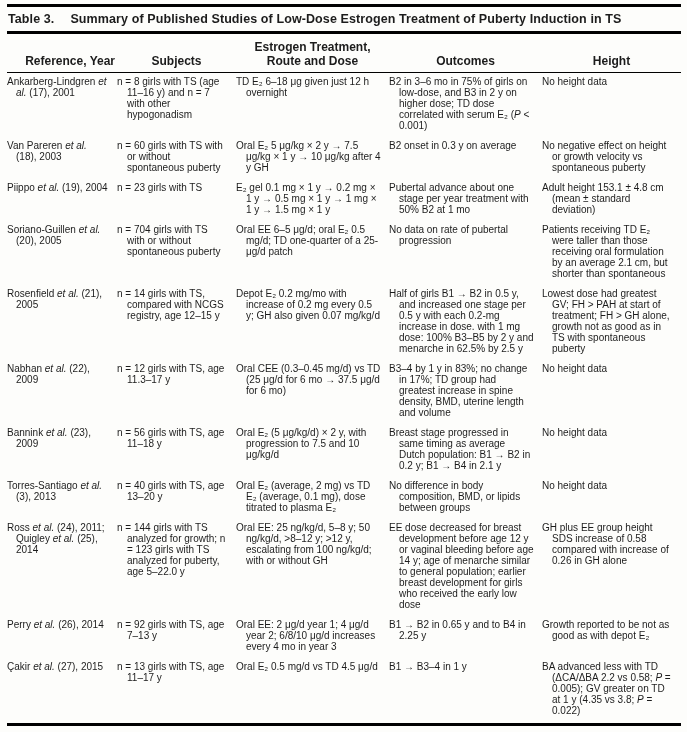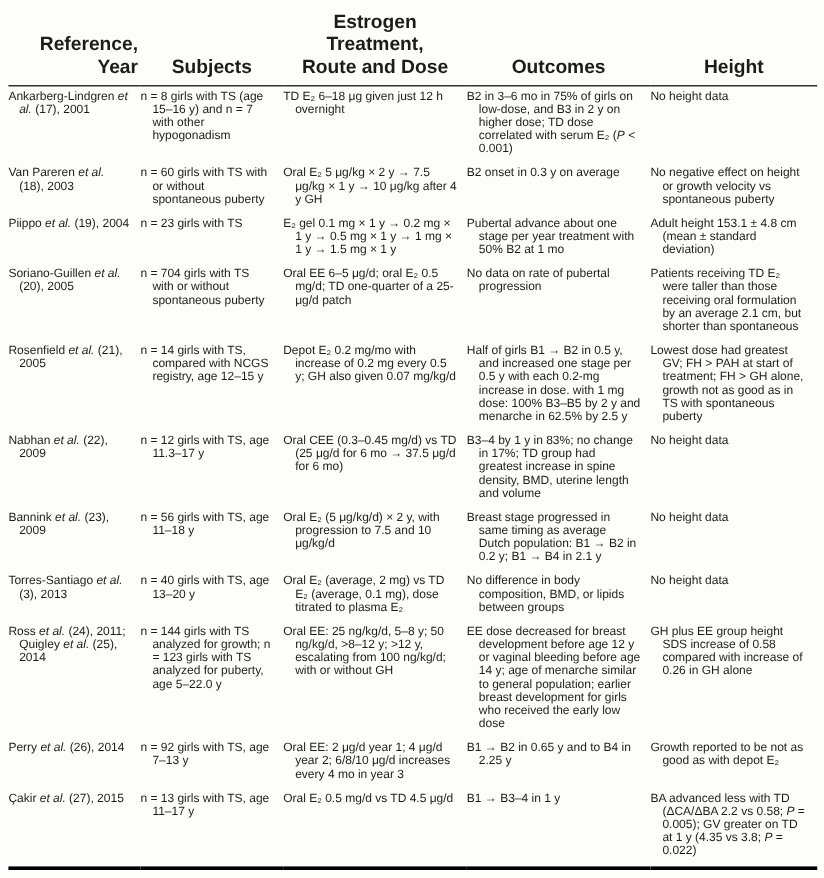--- a/index.html
+++ b/index.html
@@ -28,21 +28,21 @@
     width: 674px;
     border-bottom: 3.5px solid #000;
   }
   col.c1 { width: 110px; }
   col.c2 { width: 119px; }
   col.c3 { width: 153px; }
   col.c4 { width: 153px; }
   col.c5 { width: 139px; }
 
   thead th {
-    font-size: 16px;
+    font-size: 12px;
     font-weight: bold;
     text-align: center;
     vertical-align: bottom;
     padding: 6px 2px 4px 2px;
     white-space: pre-line;
     line-height: 1.18;
     border-bottom: 1.5px solid #000;
   }
   thead th.left { text-align: right; padding-left: 1px; }
 
@@ -55,20 +55,23 @@
   }
   tbody td.ref { padding-left: 9px; text-indent: -9px; }
   tbody tr:first-child td { padding-top: 3px; }
   i { font-style: italic; }
 </style>
 </head>
 <body>
 
 <div class="page">
 
+  <div class="title-bar">
+    <span class="title-label">Table 3.</span><span>Summary of Published Studies of Low-Dose Estrogen Treatment of Puberty Induction in TS</span>
+  </div>
 
   <table class="studies">
     <colgroup>
       <col class="c1">
         <col class="c2">
         <col class="c3">
         <col class="c4">
         <col class="c5">
     </colgroup>
     <thead>
@@ -77,21 +80,21 @@
         <th>Subjects</th>
         <th>Estrogen Treatment,
 Route and Dose</th>
         <th>Outcomes</th>
         <th>Height</th>
       </tr>
     </thead>
     <tbody>
       <tr>
         <td class="ref">Ankarberg-Lindgren <i>et al.</i> (17), 2001</td>
-        <td>n = 8 girls with TS (age 15–16 y) and n = 7 with other hypogonadism</td>
+        <td>n = 8 girls with TS (age 11–16 y) and n = 7 with other hypogonadism</td>
         <td>TD E₂ 6–18 μg given just 12 h overnight</td>
         <td>B2 in 3–6 mo in 75% of girls on low-dose, and B3 in 2 y on higher dose; TD dose correlated with serum E₂ (<i>P</i> &lt; 0.001)</td>
         <td>No height data</td>
       </tr>
       <tr>
         <td class="ref">Van Pareren <i>et al.</i> (18), 2003</td>
         <td>n = 60 girls with TS with or without spontaneous puberty</td>
         <td>Oral E₂ 5 μg/kg × 2 y → 7.5 μg/kg × 1 y → 10 μg/kg after 4 y GH</td>
         <td>B2 onset in 0.3 y on average</td>
         <td>No negative effect on height or growth velocity vs spontaneous puberty</td>

